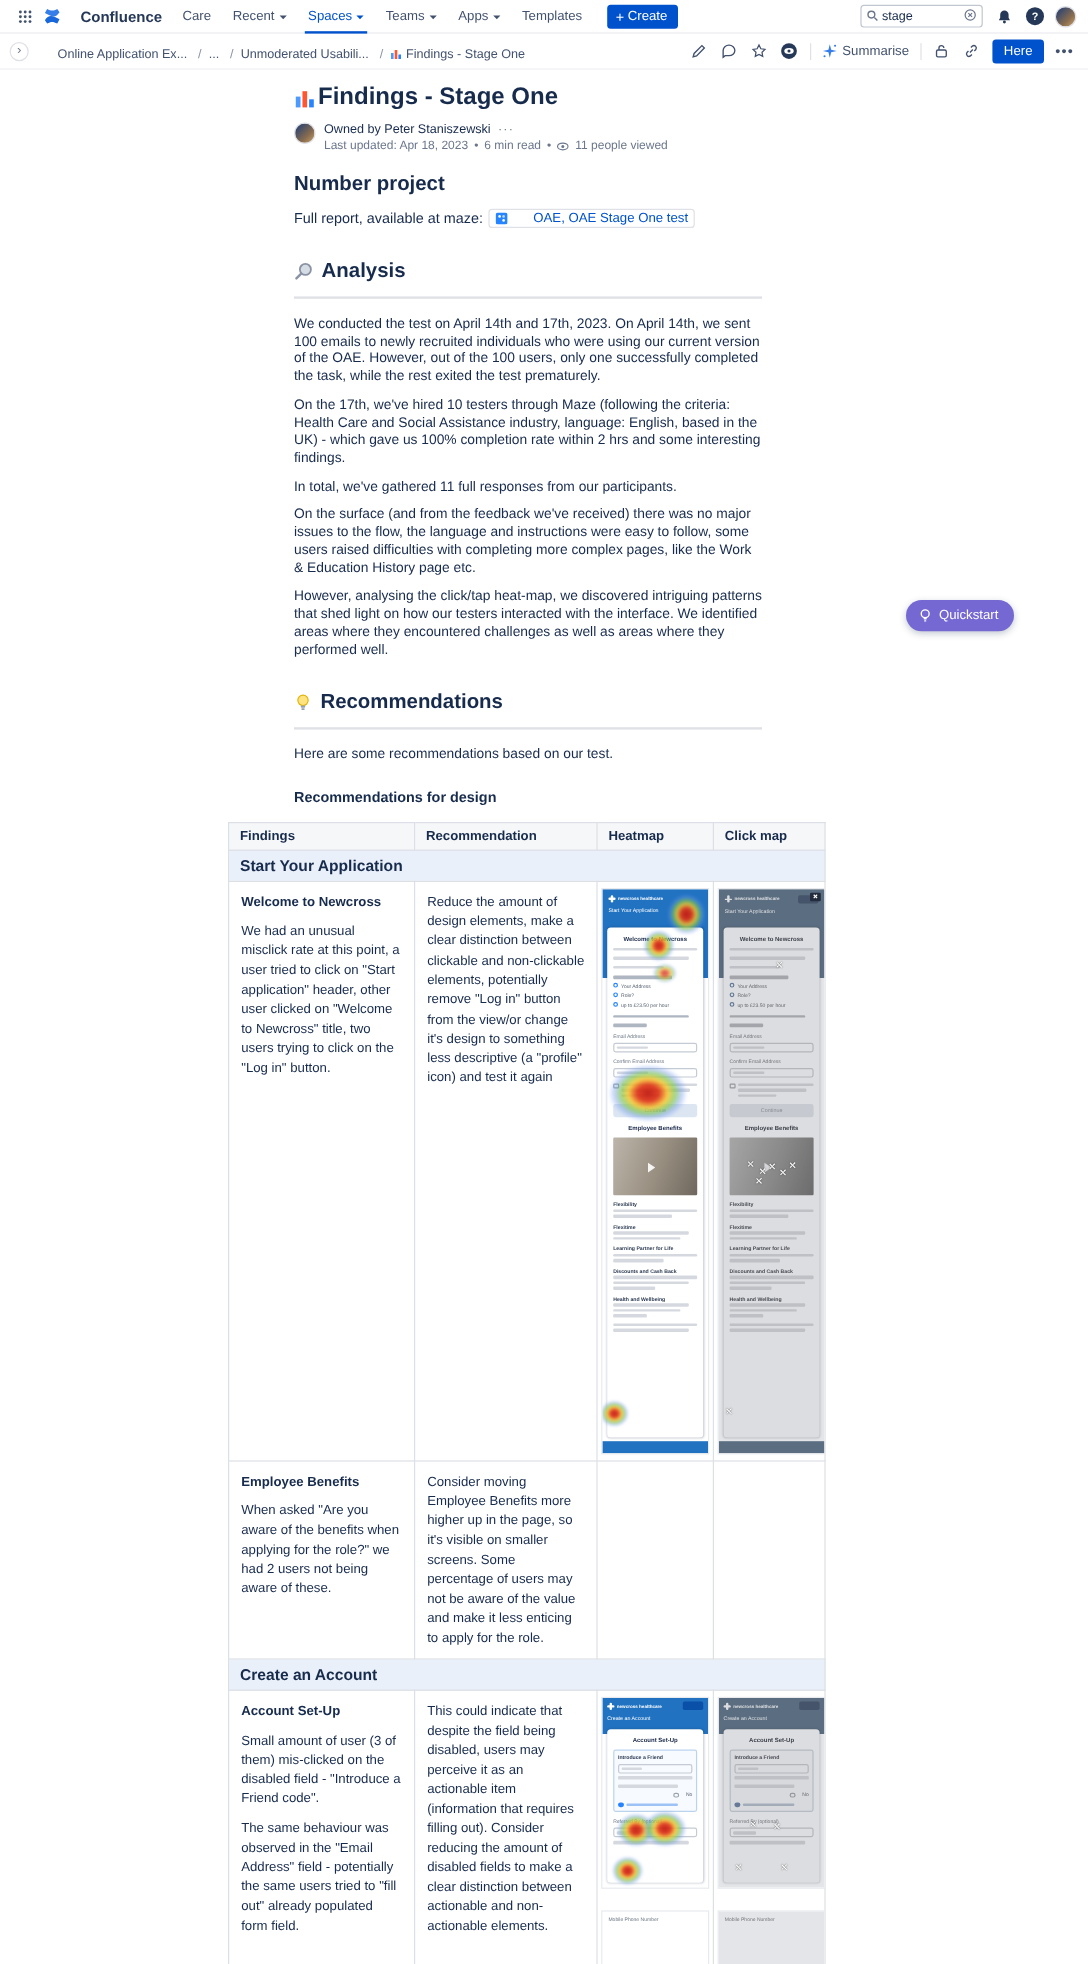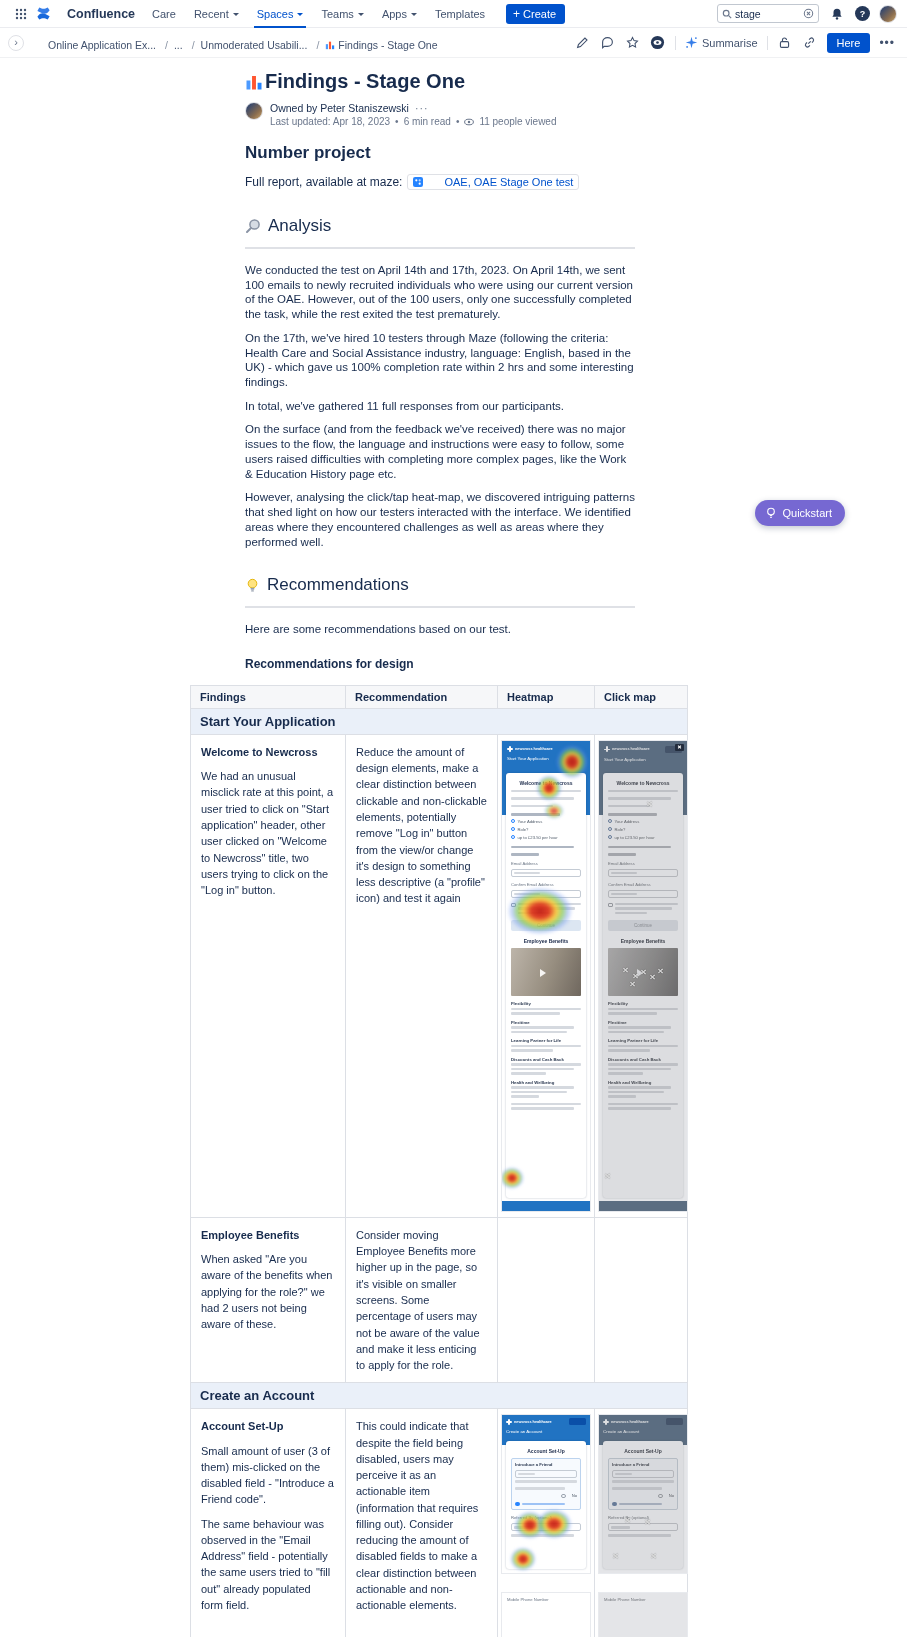--- a/index.html
+++ b/index.html
@@ -59,21 +59,21 @@
   .byline { display:flex; gap:7px; margin-top:9px; }
   .byline .avatar { width:18px; height:18px; }
   .byline-lines { display:flex; flex-direction:column; gap:2px; }
   .byline-l1 { font-size:10.5px; color:#172B4D; display:flex; gap:6px; align-items:center; }
   .byline-more { color:#6B778C; cursor:pointer; letter-spacing:1px; }
   .byline-l2 { font-size:10px; color:#6B778C; display:flex; gap:5px; align-items:center; }
   h2.sec { font-size:17px; font-weight:700; margin-top:16px; }
   .report-line { margin-top:11px; font-size:12px; display:flex; align-items:center; gap:5px; }
   .chip { display:inline-flex; align-items:center; gap:21px; border:1px solid #DFE1E6; border-radius:3px;
     padding:1px 5px; color:#0052CC; font-size:11px; background:#fff; cursor:pointer; }
-  .emoji-h2 { margin-top:26px; display:flex; align-items:center; gap:7px; font-size:17px; font-weight:400;
+  .emoji-h2 { margin-top:26px; display:flex; align-items:center; gap:7px; font-size:17px; font-weight:700;
     padding-bottom:11px; border-bottom:2px solid #DFE1E6; }
   .doc p.body { font-size:11.5px; line-height:1.28; margin-top:9px; }
   .doc p.body.first { margin-top:14px; }
   .subhead { margin-top:20px; font-size:12px; font-weight:700; }
 
   
   .quickstart { position:absolute; top:500px; right:62px; height:26px; background:#7668D2; color:#fff;
     border:none; border-radius:14px; font-size:11px; font-family:inherit; padding:0 13px 0 10px;
     display:flex; align-items:center; gap:5px; box-shadow:0 2px 6px rgba(9,30,66,.25); cursor:pointer; }
 

